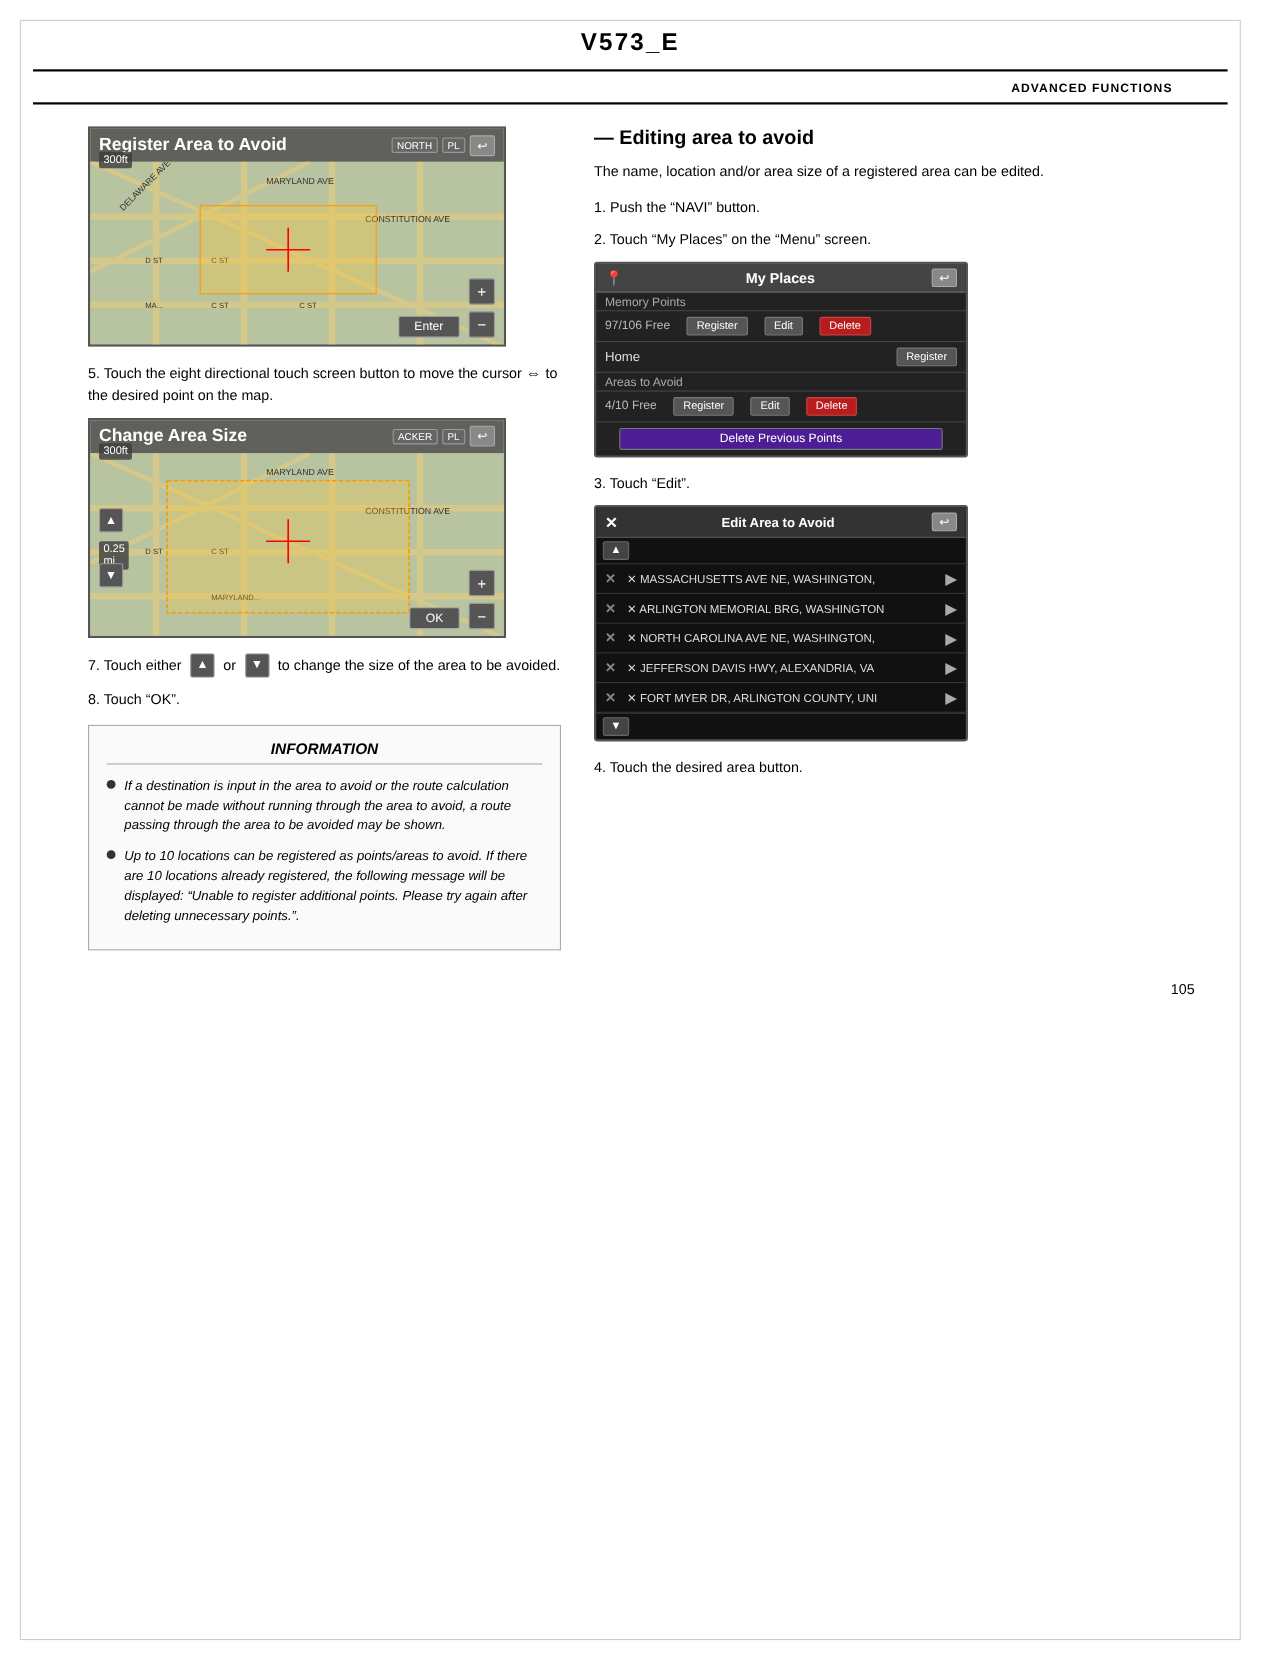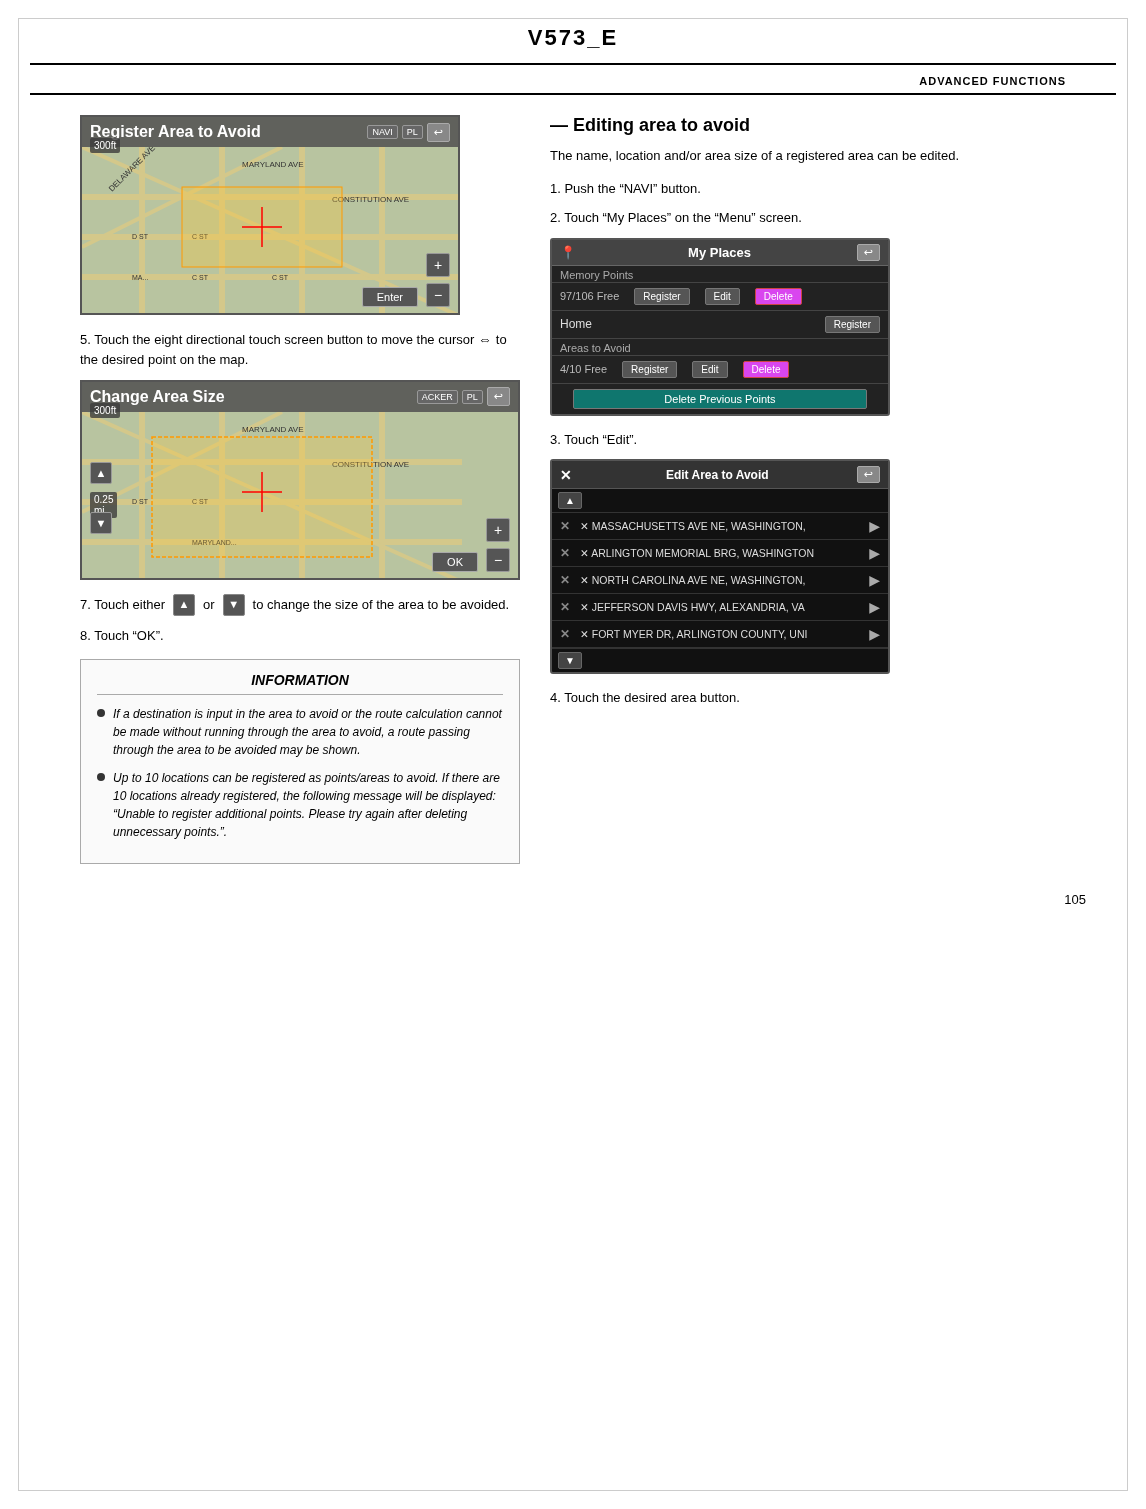--- a/index.html
+++ b/index.html
@@ -72,21 +72,21 @@
     .map-img {
       width: 380px;
       height: 200px;
       background: #b8c4a0;
       border: 2px solid #555;
       position: relative;
       overflow: hidden;
       margin-bottom: 14px;
     }
     .map-img2 {
-      width: 440px;
+      width: 380px;
       height: 200px;
       background: #b8c4a0;
       border: 2px solid #555;
       position: relative;
       overflow: hidden;
       margin-bottom: 14px;
     }
     .map-toolbar {
       position: absolute;
       top: 0; left: 0; right: 0;
@@ -326,41 +326,41 @@
     .ui-row-btn {
       background: #555;
       color: #fff;
       border: 1px solid #777;
       font-size: 10px;
       padding: 2px 8px;
       border-radius: 2px;
       margin-left: 2px;
     }
     .ui-row-btn-red {
-      background: #d946ef;
+      background: #b91c1c;
       color: #fff;
       border: 1px solid #cc4444;
       font-size: 10px;
       padding: 2px 8px;
       border-radius: 2px;
       margin-left: 2px;
     }
     .ui-section-label {
       color: #aaa;
       font-size: 11px;
       padding: 3px 8px 1px;
       border-bottom: 1px solid #444;
     }
     .ui-delete-row {
       display: flex;
       justify-content: center;
       padding: 5px;
     }
     .ui-delete-btn {
-      background: #0f766e;
+      background: #4c1d95;
       color: #fff;
       border: 1px solid #777;
       font-size: 11px;
       padding: 3px 20px;
       border-radius: 2px;
       width: 90%;
     }
 
     
     .edit-box {
@@ -472,21 +472,21 @@
 </div>
 
 <div class="content">
 
   <div class="left-col">
 
     <div class="map-img">
       <div class="map-toolbar">
         <span class="map-toolbar-text">Register Area to Avoid</span>
         <div class="map-toolbar-btns">
-          <span class="map-btn-small">NAVI</span>
+          <span class="map-btn-small">NORTH</span>
           <span class="map-btn-small">PL</span>
           <span class="map-back-btn">↩</span>
         </div>
       </div>
 
       <svg width="380" height="170" style="position:absolute;top:30px;left:0;">
 
         <rect width="380" height="170" fill="#b8c4a0"></rect>
 
         <line x1="0" y1="50" x2="380" y2="50" stroke="#d4c88a" stroke-width="6"></line>

